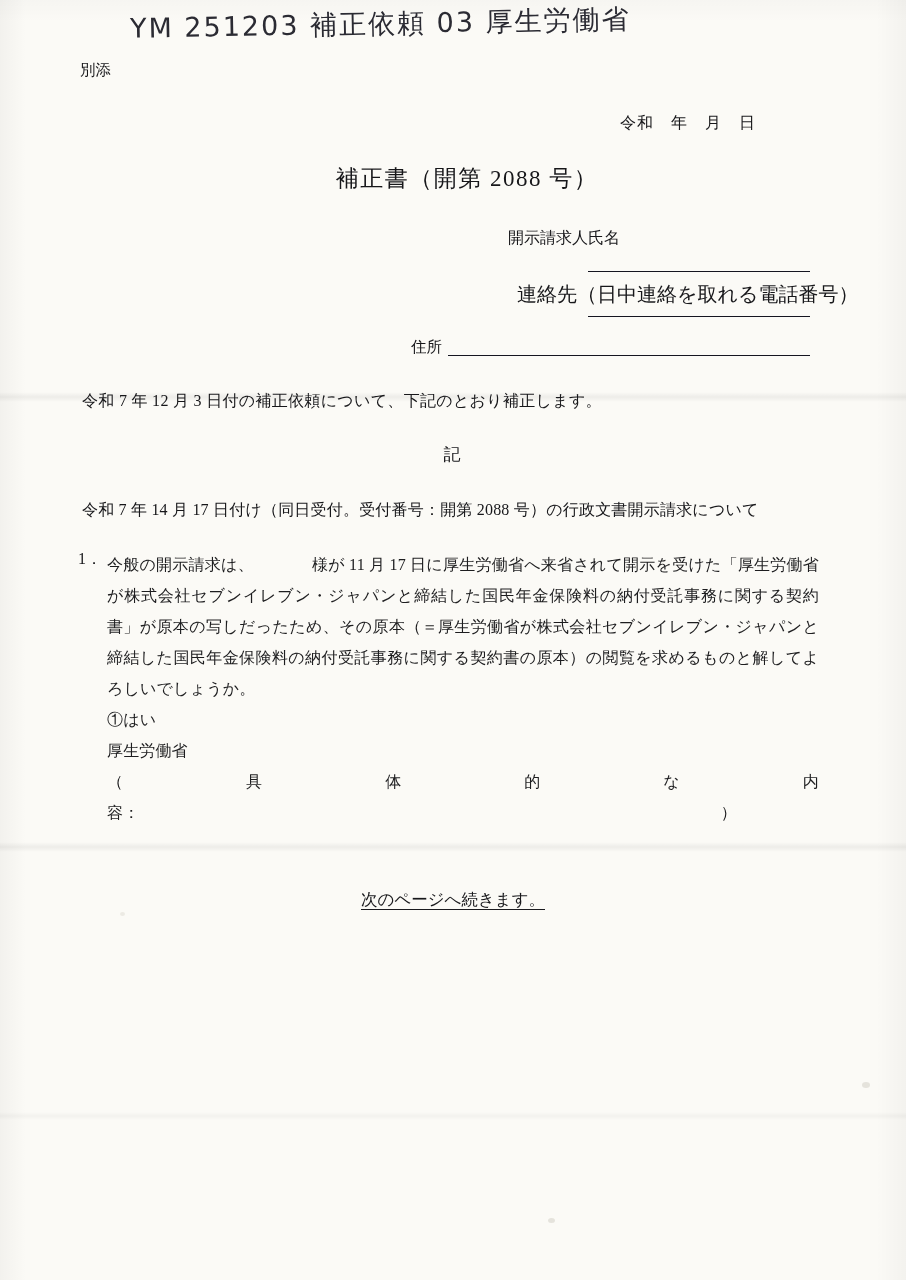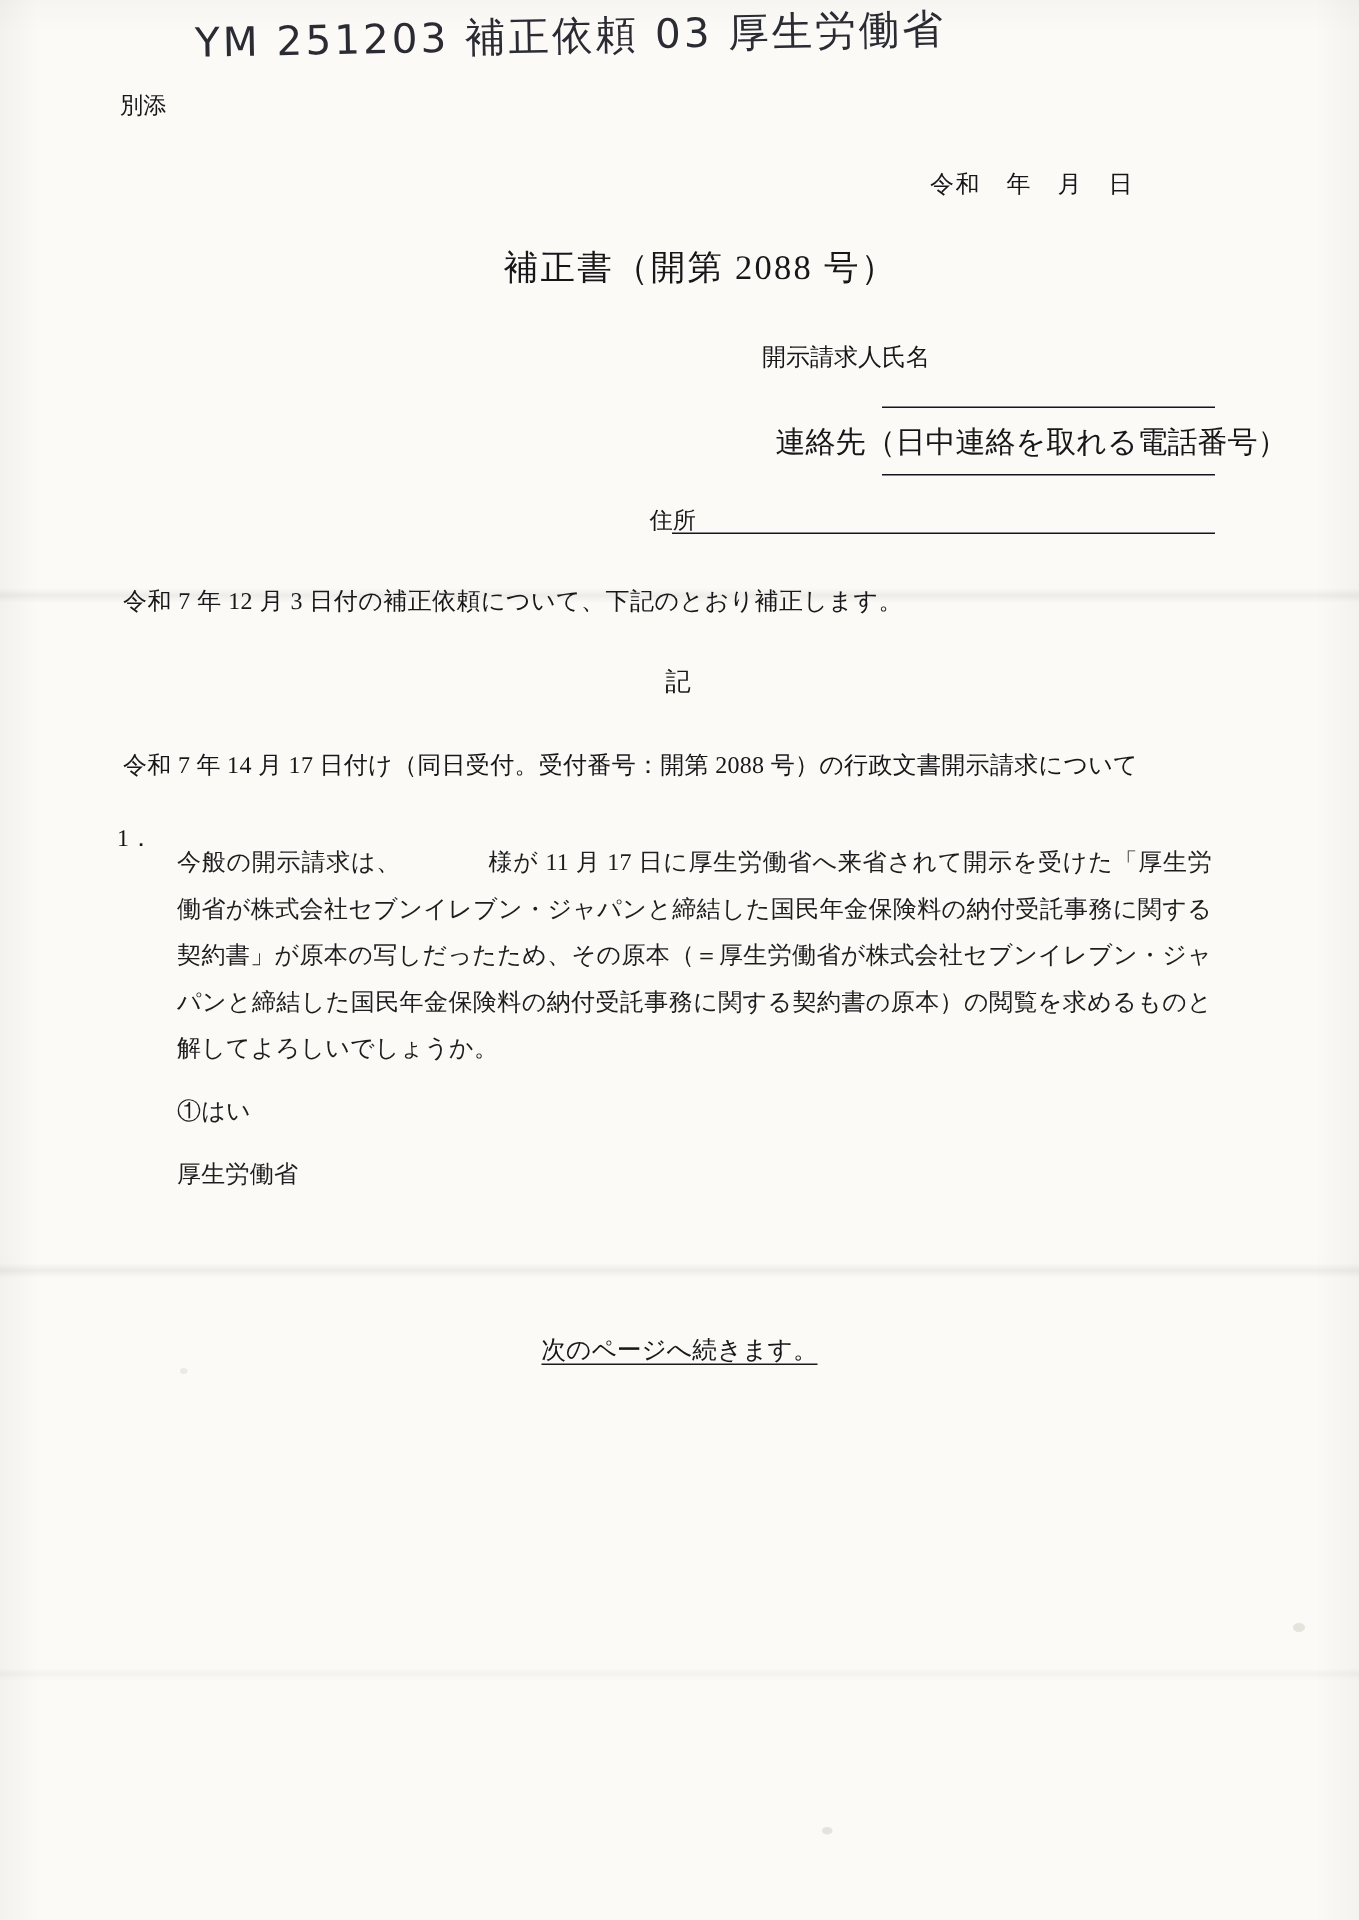--- a/index.html
+++ b/index.html
@@ -80,21 +80,21 @@
 
   .title {
     top: 163px; left: 14px; width: 906px;
     text-align: center;
     font-size: 23px;
     letter-spacing: 1.5px;
   }
 
   .req-name { top: 228px; left: 508px; font-size: 16px; }
   .contact  { top: 281px; left: 517px; font-size: 20px; }
-  .address  { top: 337px; left: 411px; font-size: 15.5px; margin-left: 22px; }
+  .address  { top: 337px; left: 411px; font-size: 15.5px; }
 
   .rule {
     position: absolute;
     height: 0;
     border-bottom: 1.4px solid #151520;
   }
   .rule.r1 { top: 271px; left: 588px; width: 222px; }
   .rule.r2 { top: 316px; left: 588px; width: 222px; }
   .rule.r3 { top: 355px; left: 448px; width: 362px; }
 
@@ -126,21 +126,21 @@
     position: absolute;
     top: 549px;
     left: 107px;
     width: 712px;
     font-size: 16px;
     line-height: 31px;
     letter-spacing: .15px;
     text-align: justify;
   }
   .body-block p {
-    margin: 11px;
+    margin: 0;
   }
   .indent { text-indent: 1em; }
 
   .masked {
     display: inline-block;
     width: 58px;
   }
 
   .next-page {
     top: 889px; left: 0; width: 906px;
@@ -189,18 +189,19 @@
     <div class="t ki">記</div>
 
     <div class="t para2">令和 7 年 14 月 17 日付け（同日受付。受付番号：開第 2088 号）の行政文書開示請求について</div>
 
     <div class="t item-no">1．</div>
 
     <div class="body-block">
       <p><span>今般の開示請求は、</span><span class="masked"></span><span>様が 11 月 17 日に厚生労働省へ来省されて開示を受けた「厚生労働省が株式会社セブンイレブン・ジャパンと締結した国民年金保険料の納付受託事務に関する契約書」が原本の写しだったため、その原本（＝厚生労働省が株式会社セブンイレブン・ジャパンと締結した国民年金保険料の納付受託事務に関する契約書の原本）の閲覧を求めるものと解してよろしいでしょうか。</span></p>
       <p>①はい</p>
       <p>厚生労働省</p>
+      <p>（具体的な内容：　　　　　　　　　　　　　　　　　　　　　　　　　　　　　　　　　　　　）</p>
     </div>
 
     <div class="t next-page"><span>次のページへ続きます。</span></div>
 
   </div>
 </div>
 
 </body></html>

